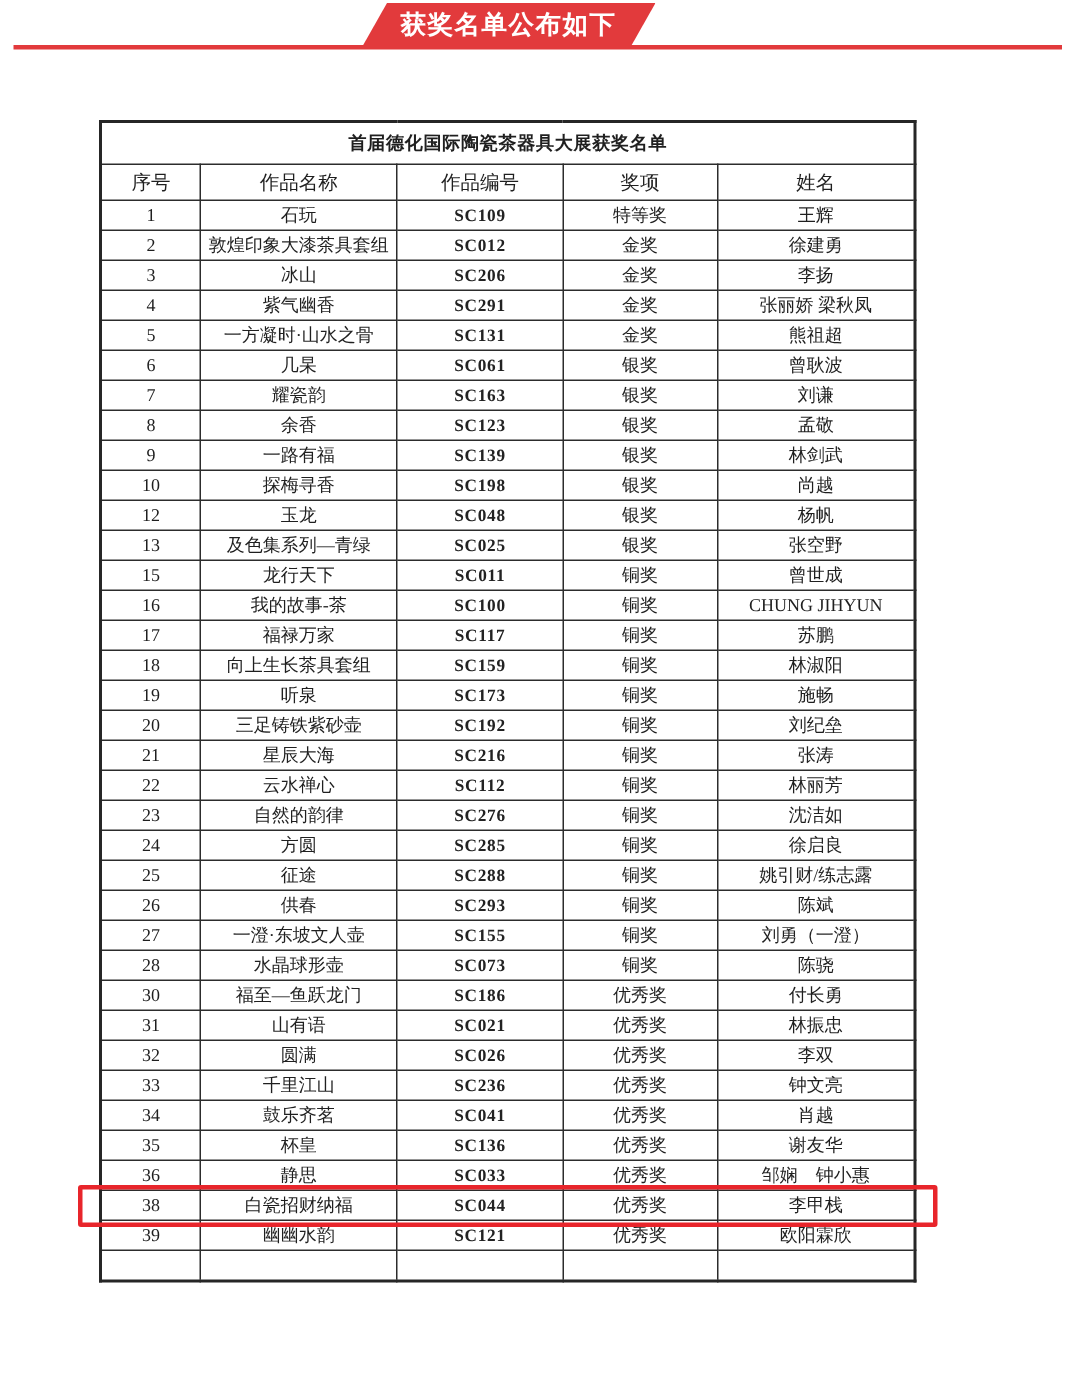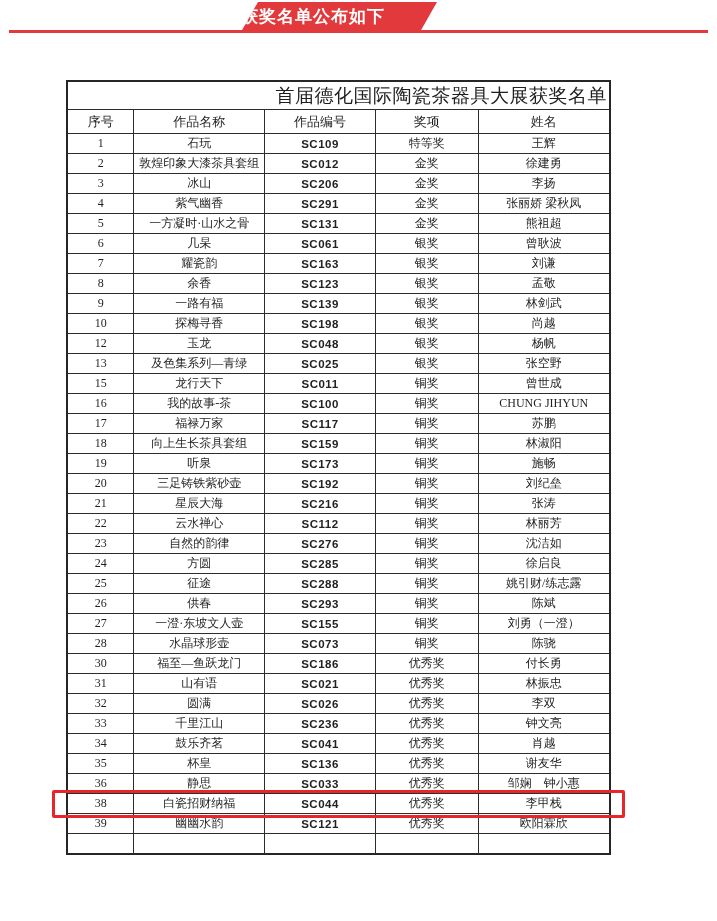--- a/index.html
+++ b/index.html
@@ -10,40 +10,40 @@
   
   .banner-line{
     position:absolute;left:9px;right:9px;top:30px;height:3px;
     background:#e23a3c;
   }
   .banner{
     position:absolute;left:241px;top:2px;width:196px;height:30px;
     background:#e23a3c;color:#fff;
     clip-path:polygon(17px 0,100% 0,calc(100% - 17px) 100%,0 100%);
     font-family:Liberation Serif, serif;
-    font-weight:bold;font-size:17px;line-height:30px;
+    font-weight:bold;font-size:17px;line-height:30px;text-align:center;
     letter-spacing:1px;z-index:2;
   }
   
   .tablewrap{position:absolute;left:66px;top:80px;width:545px;}
   table{
     width:100%;border-collapse:collapse;table-layout:fixed;
     border:2px solid #262626;
   }
   th,td{
     border:1px solid #2c2c2c;text-align:center;vertical-align:middle;
     color:#1f1f1f;padding:0 2px;overflow:hidden;white-space:nowrap;
   }
   col.c1{width:12.3%}col.c2{width:24.1%}col.c3{width:20.4%}
   col.c4{width:18.9%}col.c5{width:24.3%}
-  .titlerow th{height:27px;font-size:19px;font-weight:normal;letter-spacing:.5px;text-align:right;}
+  .titlerow th{height:27px;font-size:12px;font-weight:bold;letter-spacing:.5px;}
   .headrow th{height:23px;font-size:13px;font-weight:normal;}
   tbody td{height:19px;font-size:12px;font-weight:normal;}
   td.code{
-    font-family:Liberation Sans, sans-serif;
+    font-family:Liberation Serif, serif;
     font-size:11.5px;font-weight:bold;letter-spacing:.5px;color:#222;
   }
   
   .hlbox{
     position:absolute;left:-14px;width:567px;
     border:3px solid #e8252b;border-radius:2px;
     background:transparent;pointer-events:none;z-index:3;
   }
 </style>
 </head>

